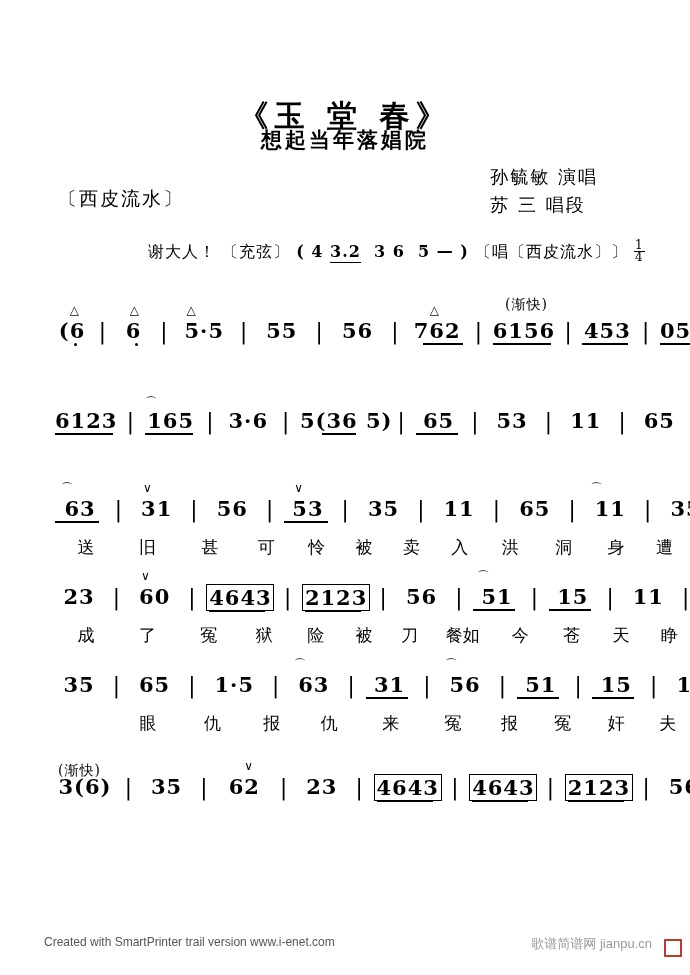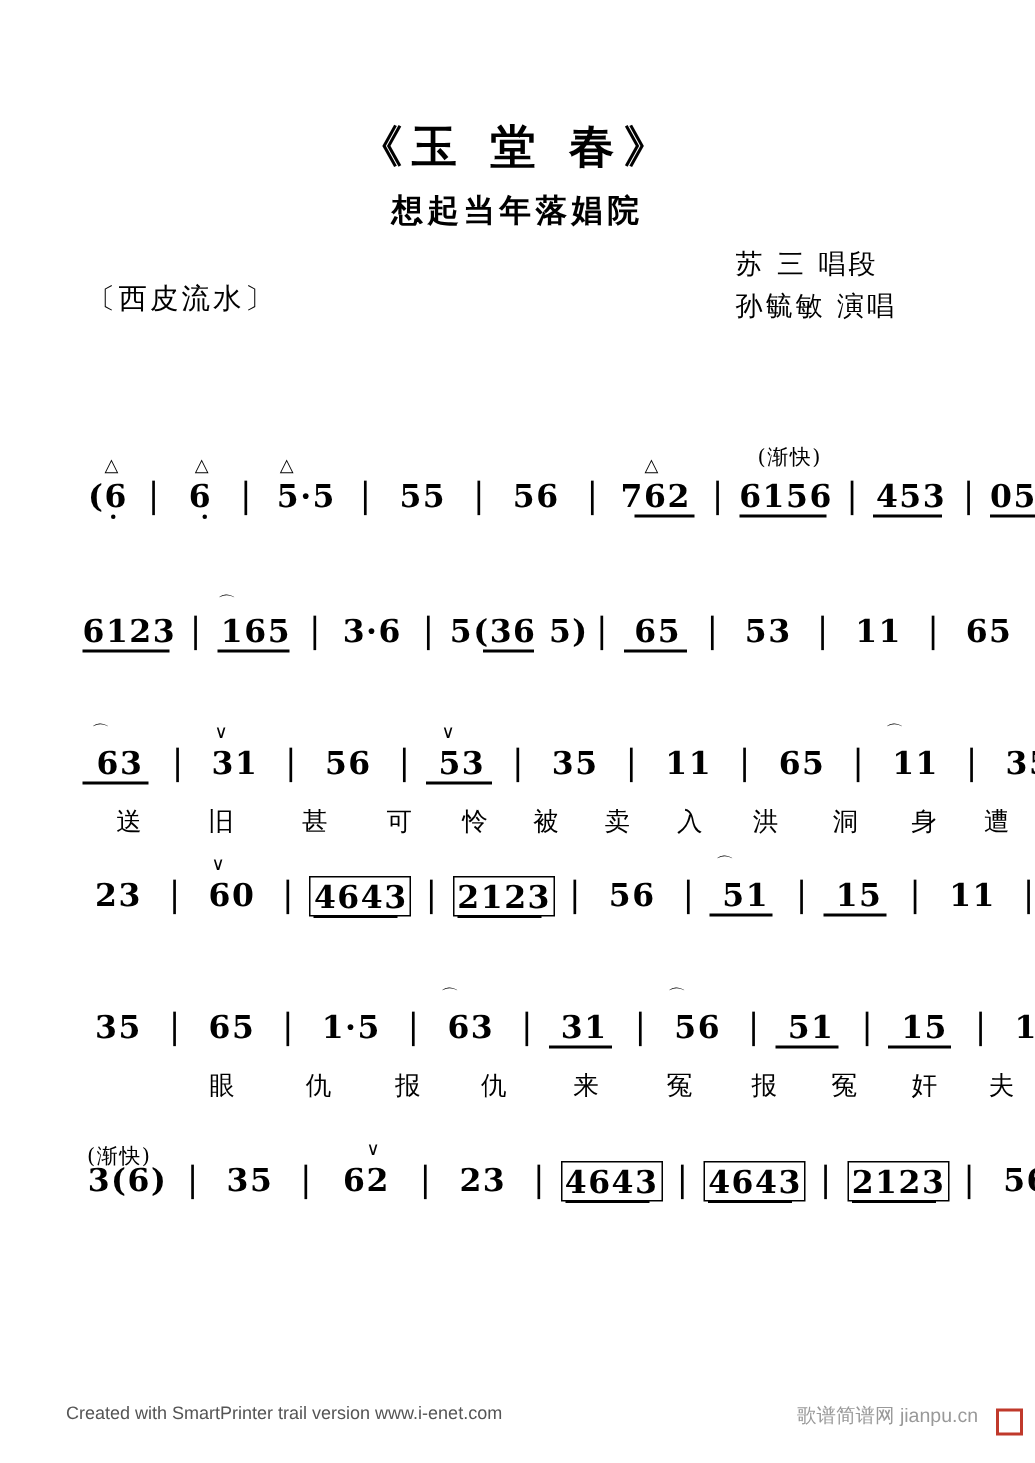--- a/index.html
+++ b/index.html
@@ -10,21 +10,21 @@
     color:#000;
     position:relative;
     overflow:hidden;
   }
   .page{
     position:absolute;inset:0;
     width:690px;height:975px;
   }
   
   .title{
-    position:absolute;top:78px;left:0;width:690px;
+    position:absolute;top:96px;left:0;width:690px;
     text-align:center;
     font-family:"DejaVu Serif", serif;
     font-weight:bold;
     font-size:30px;
     letter-spacing:6px;
   }
   .subtitle{
     position:absolute;top:126px;left:0;width:690px;
     text-align:center;
     font-family:"DejaVu Serif", serif;
@@ -117,26 +117,35 @@
 </style>
 </head>
 <body>
 
 <div class="page">
 
   <div class="title">《玉 堂 春》</div>
   <div class="subtitle">想起当年落娼院</div>
 
   <div class="credits">
+    <div>孙毓敏 演唱</div>
     <div>苏  三 唱段</div>
-    <div>孙毓敏 演唱</div>
   </div>
 
   <div class="style-tag">〔西皮流水〕</div>
 
+  <div class="intro-line">
+    <span>谢大人！</span>
+    <span>〔<span>充弦</span>〕</span>
+    <span class="num">(&nbsp;<span style="position:relative;">4&nbsp;<span style="border-bottom:1.5px solid #000;padding-bottom:1px;">3.2</span>&nbsp;&nbsp;3&nbsp;6</span>&nbsp;&nbsp;5&nbsp;—&nbsp;)</span>
+    <span>〔<span>唱</span>〔<span>西皮流水</span>〕〕</span>
+    <span class="frac">
+      <b>1</b><i>4</i>
+    </span>
+  </div>
 
   <div class="tempo" style="left:505px;top:296px;">(渐快)</div>
   <div class="tempo" style="left:58px;top:762px;">(渐快)</div>
 
   <div class="stave" style="top:318px;">
     <div class="notes">
       <span class="cell" style="width:34px;">(<span style="position:relative;">6<span class="dotl" style="left:4px;top:25px;"></span><span class="mark" style="left:0px;top:-15px;">△</span><span style="position:absolute;left:-2px;top:-4px;width:12px;height:2px;"></span></span></span>
       <span class="bar">|</span>
       <span class="cell" style="width:34px;"><span style="position:relative;">6<span class="dotl" style="left:9px;top:25px;"></span><span class="mark" style="left:4px;top:-15px;">△</span></span></span>
       <span class="bar">|</span>
@@ -239,20 +248,35 @@
       <span class="bar">|</span>
       <span class="cell" style="width:48px;">15<span class="beam" style="left:0px;top:25px;width:42px;"></span></span>
       <span class="bar">|</span>
       <span class="cell" style="width:48px;">11</span>
       <span class="bar">|</span>
       
       
       
       
     </div>
+    <div class="lyrics" style="padding-left:4px;">
+      <span class="ly" style="width:54px;">成</span>
+      <span class="ly" style="width:58px;">了</span>
+      <span class="ly" style="width:54px;">冤</span>
+      <span class="ly" style="width:46px;">狱</span>
+      <span class="ly" style="width:46px;">险</span>
+      <span class="ly" style="width:40px;">被</span>
+      <span class="ly" style="width:40px;">刀</span>
+      <span class="ly" style="width:56px;">餐如</span>
+      <span class="ly" style="width:48px;">今</span>
+      <span class="ly" style="width:44px;">苍</span>
+      <span class="ly" style="width:44px;">天</span>
+      <span class="ly" style="width:42px;">睁</span>
+      
+    </div>
   </div>
 
   <div class="stave" style="top:672px;">
     <div class="notes">
       <span class="cell" style="width:48px;">35</span>
       <span class="bar">|</span>
       <span class="cell" style="width:48px;">65</span>
       <span class="bar">|</span>
       <span class="cell" style="width:56px;">1·5</span>
       <span class="bar">|</span>

